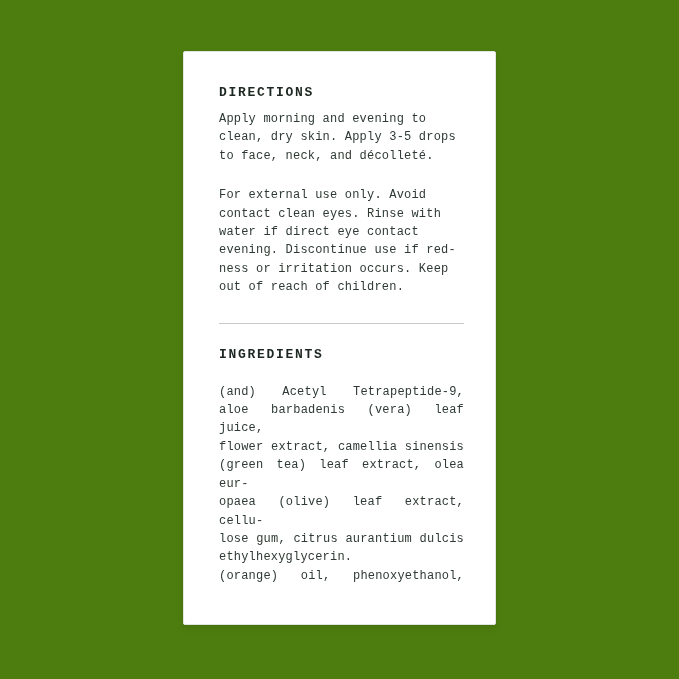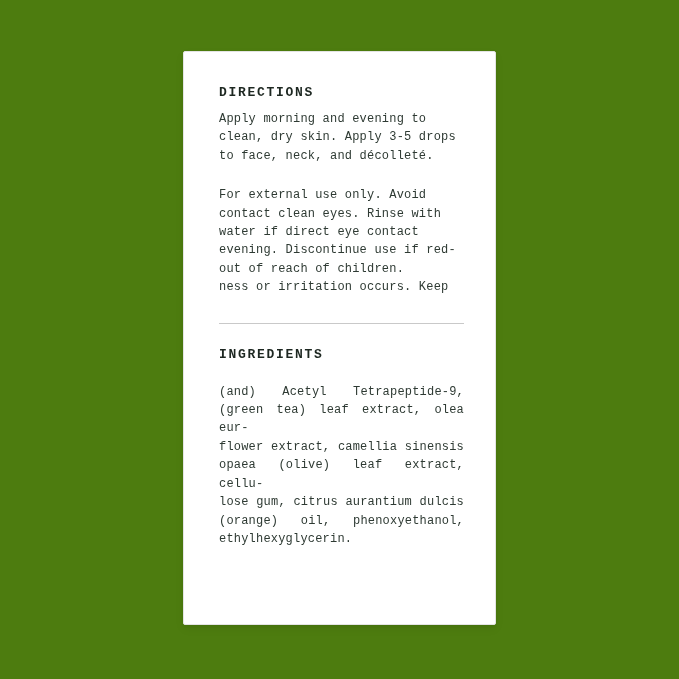--- a/index.html
+++ b/index.html
@@ -69,35 +69,36 @@
         <div class="line">Apply morning and evening to</div>
         <div class="line">clean, dry skin. Apply 3-5 drops</div>
         <div class="line">to face, neck, and décolleté.</div>
       </div>
 
       <div class="para">
         <div class="line">For external use only. Avoid</div>
         <div class="line">contact clean eyes. Rinse with</div>
         <div class="line">water if direct eye contact</div>
         <div class="line">evening. Discontinue use if red-</div>
+        <div class="line">ness or irritation occurs. Keep</div>
         <div class="line">out of reach of children.</div>
-        <div class="line">ness or irritation occurs. Keep</div>
       </div>
     </section>
 
     <hr class="divider">
 
     <section>
       <h2 class="section-heading ing-heading">INGREDIENTS</h2>
 
       <div class="para">
         <div class="line jline">(and) Acetyl Tetrapeptide-9,</div>
+        <div class="line jline">aloe barbadenis (vera) leaf juice,</div>
+        <div class="line jline">flower extract, camellia sinensis</div>
         <div class="line jline">(green tea) leaf extract, olea eur-</div>
-        <div class="line jline">flower extract, camellia sinensis</div>
         <div class="line jline">opaea (olive) leaf extract, cellu-</div>
         <div class="line jline">lose gum, citrus aurantium dulcis</div>
+        <div class="line jline jline-last">ethylhexyglycerin.</div>
         <div class="line jline">(orange) oil, phenoxyethanol,</div>
-        <div class="line jline jline-last">ethylhexyglycerin.</div>
       </div>
     </section>
 
   </div>
 </div>
 
 </body></html>

